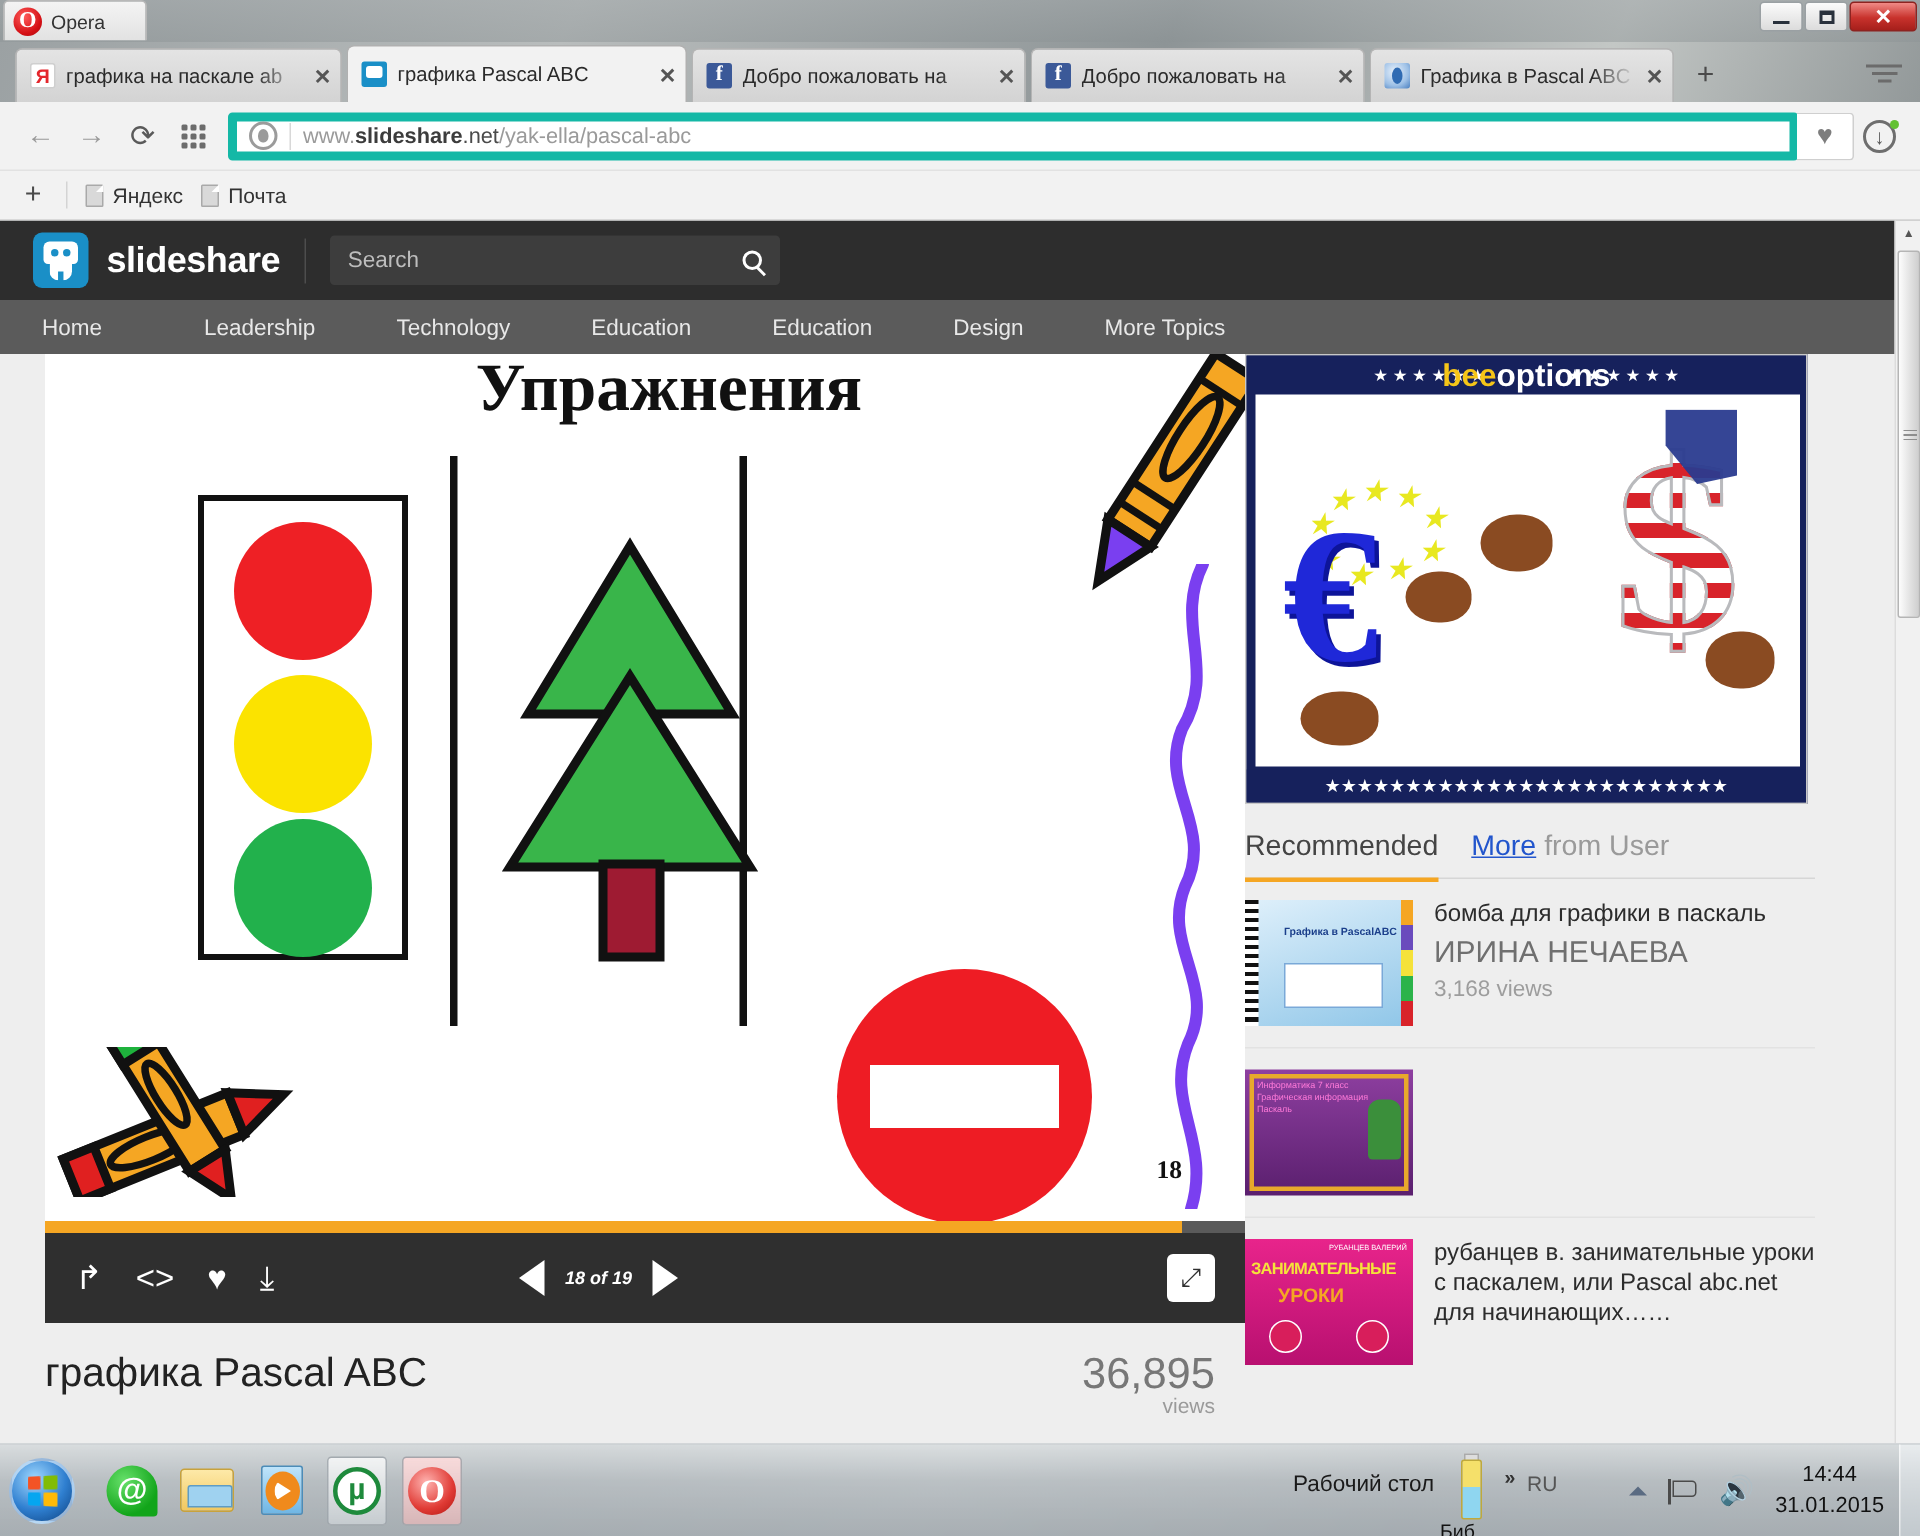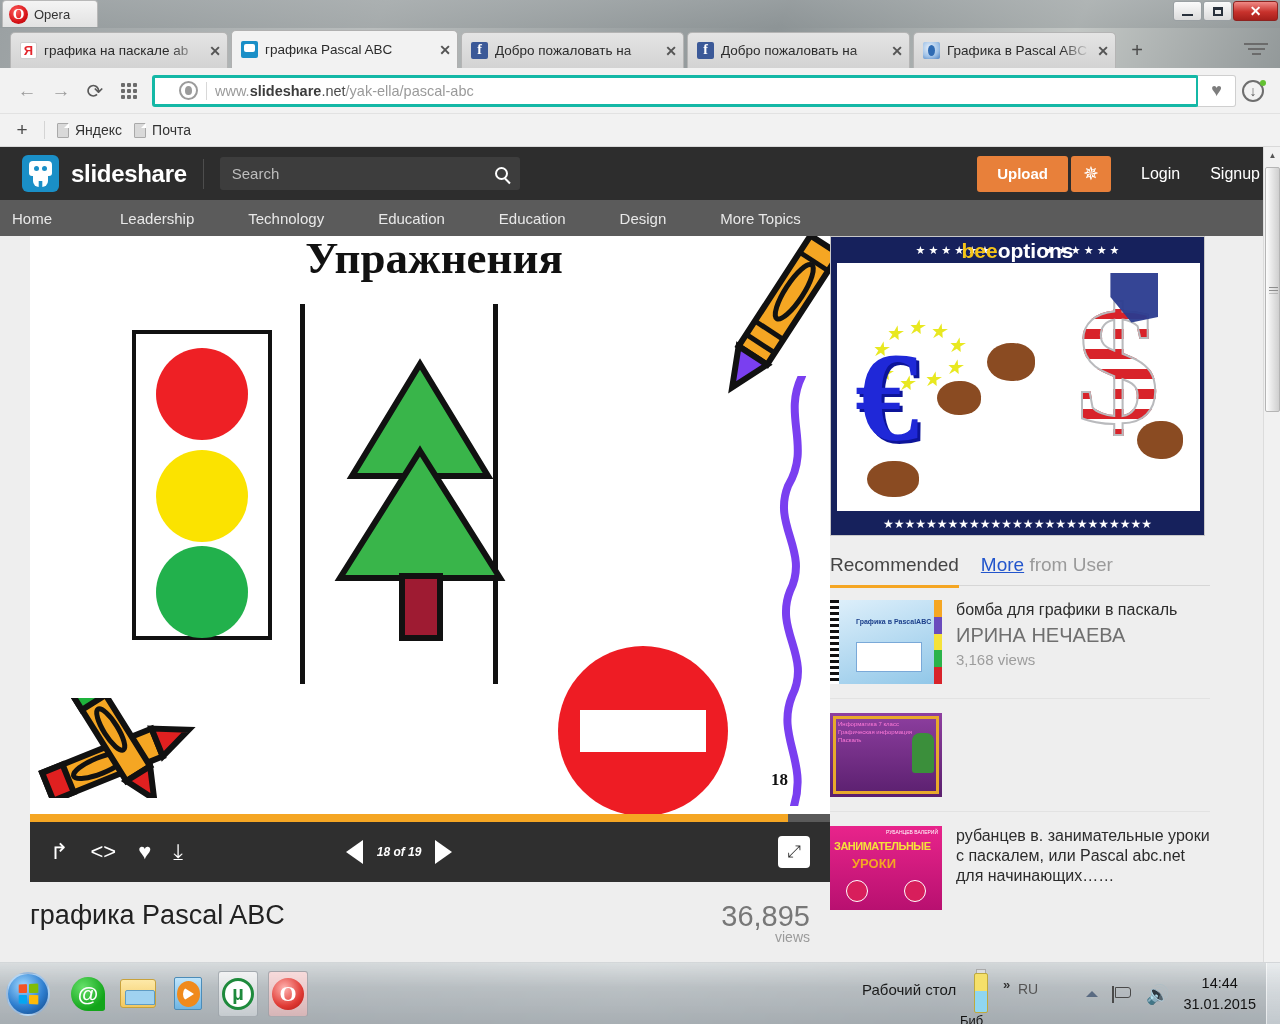--- a/index.html
+++ b/index.html
@@ -104,22 +104,22 @@
     background:#f2f2f2; border-bottom:1px solid #e2e2e2;
     display:flex; align-items:center; padding:0 10px;
   }
   .navbtn{ width:34px;height:30px; display:flex;align-items:center;justify-content:center;
            color:#9a9a9a; font-size:19px; }
   .navbtn.reload{ color:#5a5a5a; font-size:20px; }
   .grid-icon{ display:grid; grid-template-columns:repeat(3,4px); grid-template-rows:repeat(3,4px); gap:2px; }
   .grid-icon span{ background:#6c6c6c; width:4px;height:4px; border-radius:1px;}
   .urlbox{
     flex:1; height:32px; margin:0 6px; background:#fff;
-    border:3px solid #14b8a6; border-radius:3px;
-    display:flex; align-items:center; padding:0 24px; gap:8px;
+    border:6px solid #14b8a6; border-radius:3px;
+    display:flex; align-items:center; padding:0 8px; gap:8px;
   }
   .badge-circle{
     width:19px;height:19px;border-radius:50%;border:2px solid #9b9b9b;
     position:relative; flex:0 0 19px;
   }
   .badge-circle:after{content:"";position:absolute;left:4px;top:3px;width:7px;height:9px;background:#9b9b9b;border-radius:50% 50% 45% 45%;}
   .urlsep{width:1px;height:18px;background:#d8d8d8;}
   .urltext{ font-size:14.5px; color:#9a9a9a; }
   .urltext b{color:#3c3c3c;font-weight:bold;}
   .urltext .dom{color:#4b4b4b;}
@@ -186,36 +186,36 @@
     height:36px;padding:0 20px;display:flex;align-items:center;border-radius:3px;
   }
   .btn-spark{
     background:#e8803a;color:#fff;height:36px;width:40px;margin-left:3px;border-radius:3px;
     display:flex;align-items:center;justify-content:center;font-size:19px;
   }
   .ss-link{color:#fff;font-size:16px;margin-left:30px;}
   
   .ss-nav{
     height:36px;background:#5b5b5b;display:flex;align-items:center;
-    padding-left:12px;gap:0;color:#e4e4e4;font-size:15px;
+    padding-left:28px;gap:0;color:#e4e4e4;font-size:15px;
   }
   .ss-nav a{padding:0 28px 0 0;margin-right:26px;color:#e8e8e8;}
   .ss-nav a:first-child{margin-right:40px;}
 
   
   .page-body{ display:flex; padding:0; }
   .col-left{ width:810px; padding-left:30px; }
   .col-right{ width:420px; padding-left:20px; }
 
   
   .slide{
     position:relative; width:800px; height:578px; background:#fff; overflow:hidden;
   }
   .slide-title{
-    position:absolute; top:-4px; left:4px; width:100%; text-align:center;
+    position:absolute; top:-4px; left:16px; width:100%; text-align:center;
     font-family:"Liberation Serif", serif; font-size:45px; font-weight:bold; color:#111;
   }
   .tl-box{
     position:absolute; left:102px; top:94px; width:140px; height:310px;
     border:4px solid #111; background:#fff;
   }
   .tl-lamp{ position:absolute; left:50%; transform:translateX(-50%); width:92px;height:92px;border-radius:50%; }
   .tl-red{ background:#ee2025; top:14px; }
   .tl-yellow{ background:#fbe300; top:116px; }
   .tl-green{ background:#22b14c; top:212px; }
@@ -502,26 +502,20 @@
             <i></i>
             <i></i>
           </span>
       </span>
       <span class="ss-wordmark">slideshare</span>
       <span class="ss-divider"></span>
       <div class="ss-search">
         <span class="ph">Search</span>
         <span class="mag"></span>
       </div>
-      <div class="ss-right">
-        <div class="btn-upload">Upload</div>
-        <div class="btn-spark">✵</div>
-        <a class="ss-link">Login</a>
-        <a class="ss-link">Signup</a>
-      </div>
     </div>
 
     <div class="ss-nav">
       <a>Home</a>
       <a>Leadership</a>
       <a>Technology</a>
       <a>Education</a>
       <a>Education</a>
       <a>Design</a>
       <a>More Topics</a>

